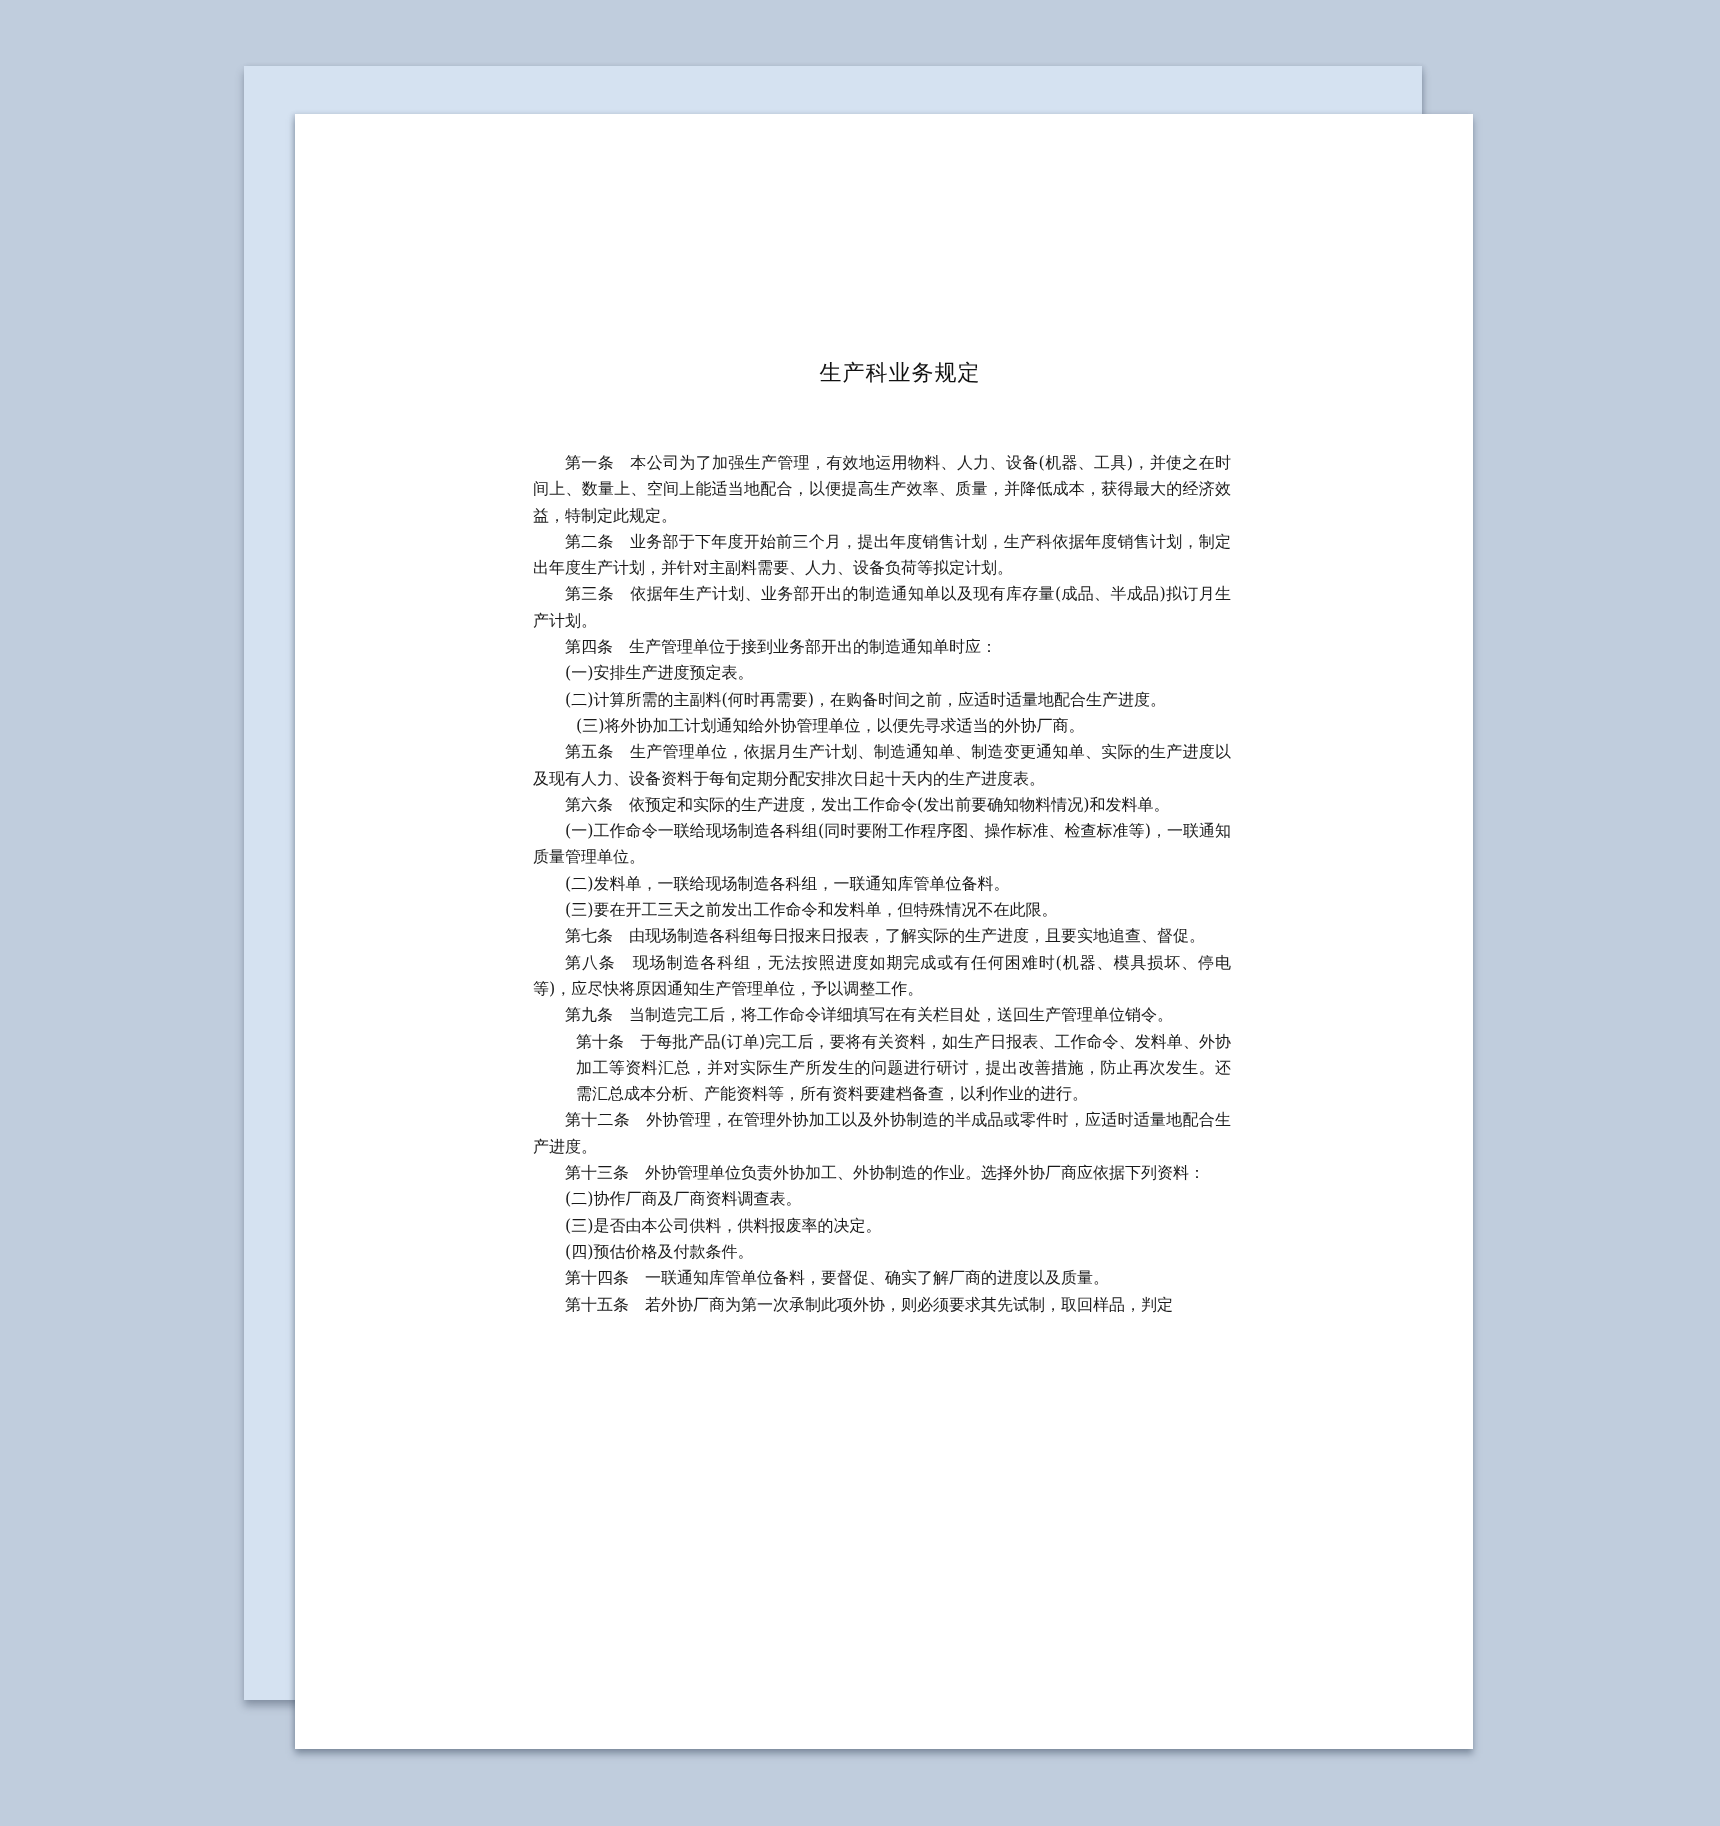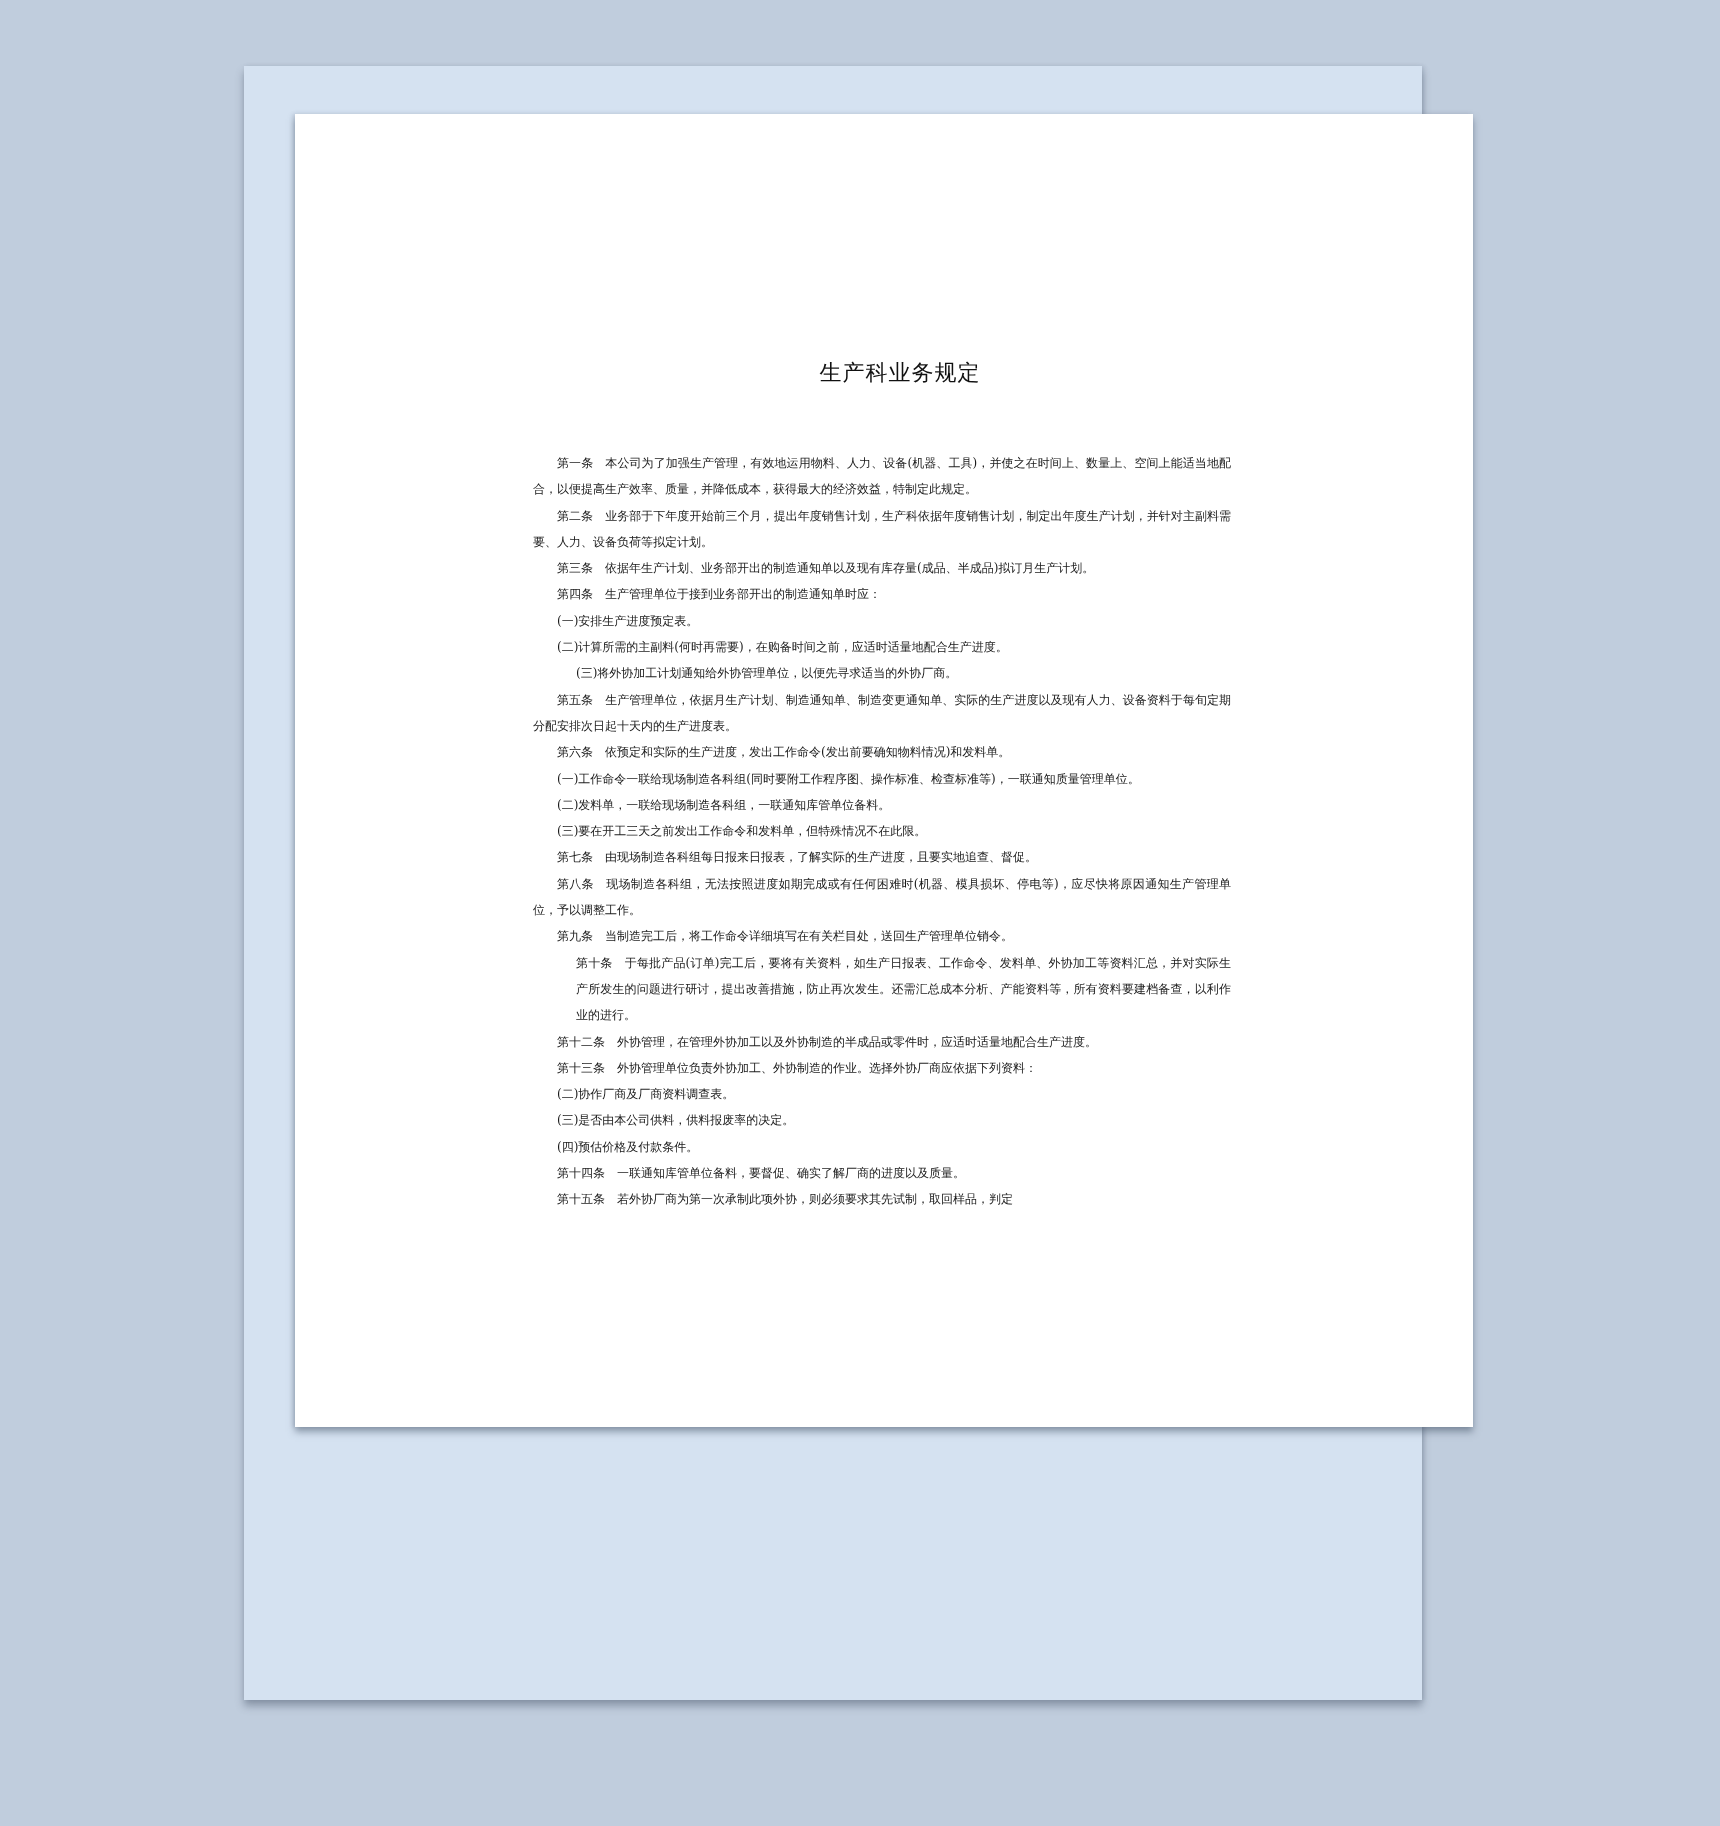--- a/index.html
+++ b/index.html
@@ -21,21 +21,21 @@
     width: 1178px;
     height: 1634px;
     background: #d5e2f1;
     box-shadow: 0 6px 8px rgba(70, 85, 105, 0.45), 2px 0 4px rgba(70,85,105,0.15);
   }
   .front-page {
     position: absolute;
     left: 295px;
     top: 114px;
     width: 1178px;
-    height: 1313px;
+    height: 1635px;
     background: #ffffff;
     box-shadow: 0 5px 7px rgba(70, 85, 105, 0.5), -2px 0 4px rgba(70,85,105,0.18);
   }
   .doc-title {
     position: absolute;
     left: 0;
     width: 1210px;
     top: 244px;
     text-align: center;
     font-size: 22px;
@@ -44,21 +44,21 @@
     margin: 0;
     font-weight: normal;
     letter-spacing: 1px;
   }
   .doc-body {
     position: absolute;
     left: 238px;
     top: 336px;
     width: 698px;
     color: #1a1a1a;
-    font-size: 12px;
+    font-size: 16px;
     line-height: 26.3px;
   }
   .para {
     margin: 0;
     text-align: justify;
     text-align-last: left;
     word-break: break-all;
   }
   .para.indent {
     text-indent: 2em;

